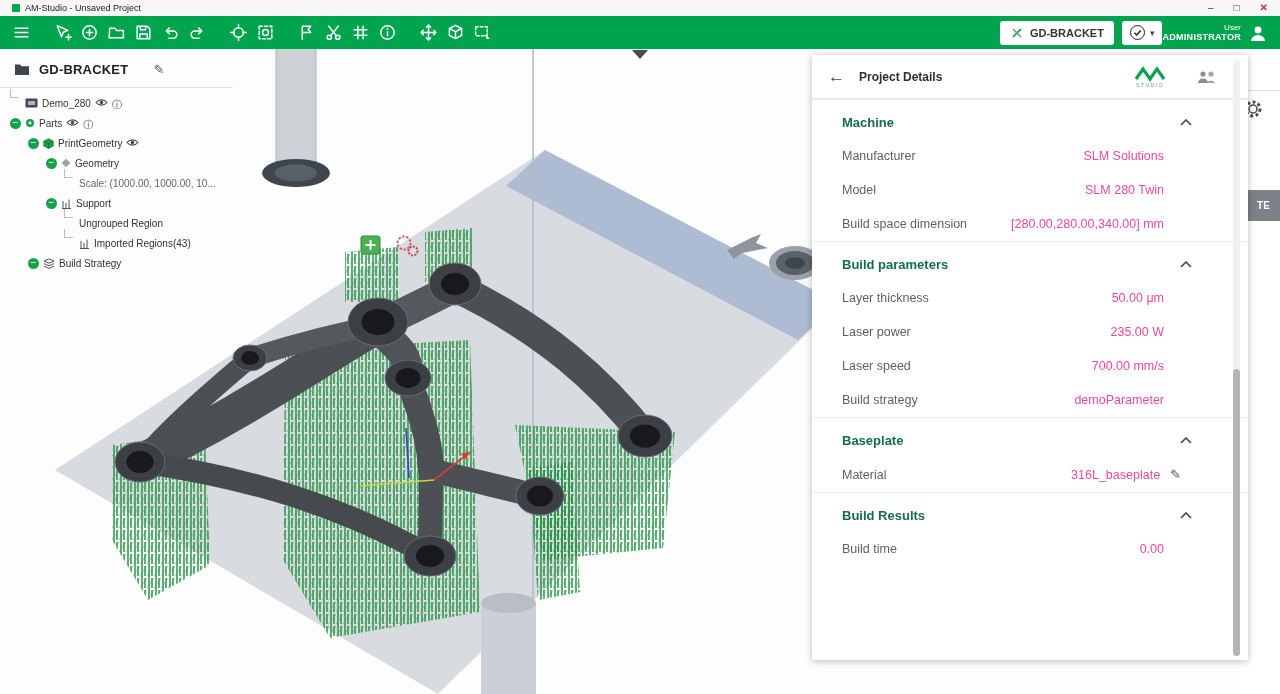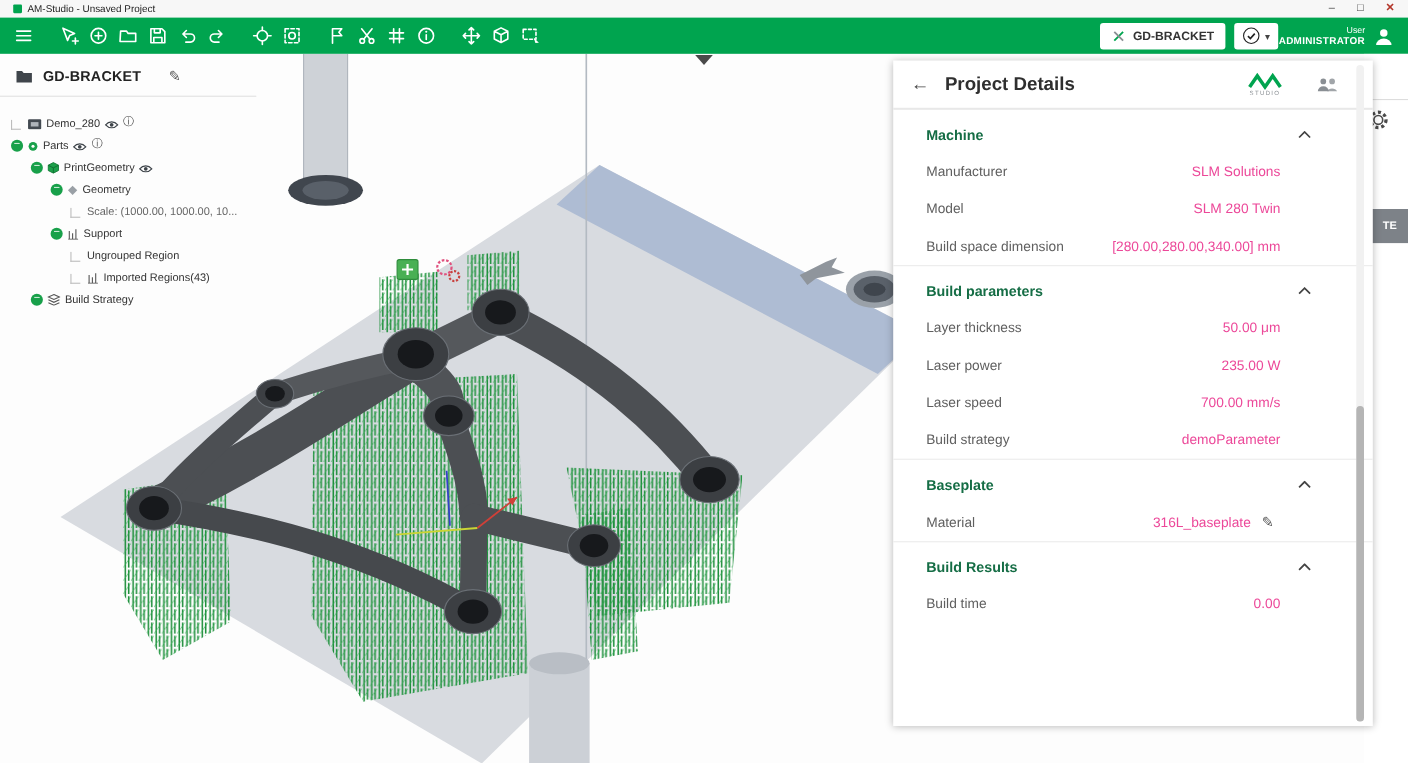--- a/index.html
+++ b/index.html
@@ -30,49 +30,49 @@
   
   .main{position:absolute;top:49px;left:0;right:0;bottom:0;background:#fdfdfd}
   svg.viewport{position:absolute;inset:0;width:1280px;height:645px;z-index:0}
 
   
   .left-panel{position:absolute;top:0;left:0;width:233px;z-index:2}
   .lp-head{display:flex;align-items:center;gap:9px;padding:13px 14px 10px;border-bottom:1px solid #e2e2e2}
   .lp-title{font-size:13px;font-weight:bold;color:#222;letter-spacing:.2px}
   .lp-pencil{margin-left:16px;color:#555;font-size:13px;cursor:pointer}
   .tree{padding:10px 0 0 8px;font-size:10px;color:#333}
-  .trow{display:flex;align-items:flex-end;height:20px;gap:4px;white-space:nowrap;cursor:default}
+  .trow{display:flex;align-items:flex-start;height:20px;gap:4px;white-space:nowrap;cursor:default}
   .lv0{padding-left:2px}.lv1{padding-left:20px}.lv2{padding-left:38px}.lv3{padding-left:56px}
   .conn{width:9px;height:9px;border-left:1px solid #bdbdbd;border-bottom:1px solid #bdbdbd;margin:-9px 2px 0 0;flex:none}
   .tgl{width:11px;height:11px;border-radius:50%;background:#18a04a;color:#fff;font-size:10px;line-height:10px;text-align:center;flex:none;cursor:pointer}
   .tlabel{color:#333}
   .tmut{color:#666}
   .tinfo{font-size:10px;color:#444;cursor:pointer}
   .teye{cursor:pointer;flex:none}
 
   
   .edge{position:absolute;top:0;right:0;width:40px;height:100%;background:#fff;z-index:1}
   .edge-line{position:absolute;top:41px;left:0;right:0;border-top:1px solid #ddd}
   .edge-gear{position:absolute;top:50px;left:3px;cursor:pointer}
   .edge-tab{position:absolute;top:141px;left:0;width:47px;height:31px;background:#7d8288;color:#fff;font-size:10px;font-weight:bold;display:flex;align-items:center;justify-content:center;cursor:pointer}
 
   
   .right-panel{position:absolute;top:6px;right:32px;width:436px;height:605px;background:#fff;box-shadow:0 1px 7px rgba(0,0,0,.28);z-index:3}
   .rp-head{height:44px;display:flex;align-items:center;padding:0 30px 0 16px;border-bottom:1px solid #e6e6e6}
   .rp-back{font-size:17px;color:#444;cursor:pointer}
-  .rp-title{font-size:17px;font-weight:600;color:#2f2f2f;margin-left:14px}
+  .rp-title{font-size:12px;font-weight:600;color:#2f2f2f;margin-left:14px}
   .rp-sp{flex:1}
   .rp-people{margin-left:22px;cursor:pointer}
   .sec{border-top:1px solid #ececec}
   .sec:first-of-type{border-top:none}
   .sec-h{display:flex;align-items:center;justify-content:space-between;padding:15px 56px 9px 30px;cursor:pointer}
   .sec-t{font-size:13px;font-weight:bold;color:#156d45}
   .chev{width:12px;height:7px;stroke:#444;fill:none;stroke-width:1.6}
   .prow{display:flex;align-items:center;padding:10px 84px 10px 30px;font-size:12.5px}
-  .prow.mat{padding-right:90px}
+  .prow.mat{padding-right:67px}
   .pl{color:#5f5f5f}
   .pv{margin-left:auto;color:#ec4899}
   .pv-pencil{margin-left:10px;color:#555;font-size:13px;cursor:pointer}
   .toggle{margin-left:auto;width:26px;height:13px;border-radius:7px;background:#9aa0a7;position:relative;cursor:pointer}
   .toggle .knob{position:absolute;top:1px;left:1px;width:11px;height:11px;border-radius:50%;background:#fff;box-shadow:0 0 1px rgba(0,0,0,.4)}
   .rp-scroll{position:absolute;top:4px;right:8px;bottom:4px;width:7px;background:#f1f1f1;border-radius:4px}
   .rp-thumb{position:absolute;top:52%;bottom:0;width:7px;background:#b5b5b5;border-radius:4px;cursor:pointer}
 </style>
 </head>
 <body>

